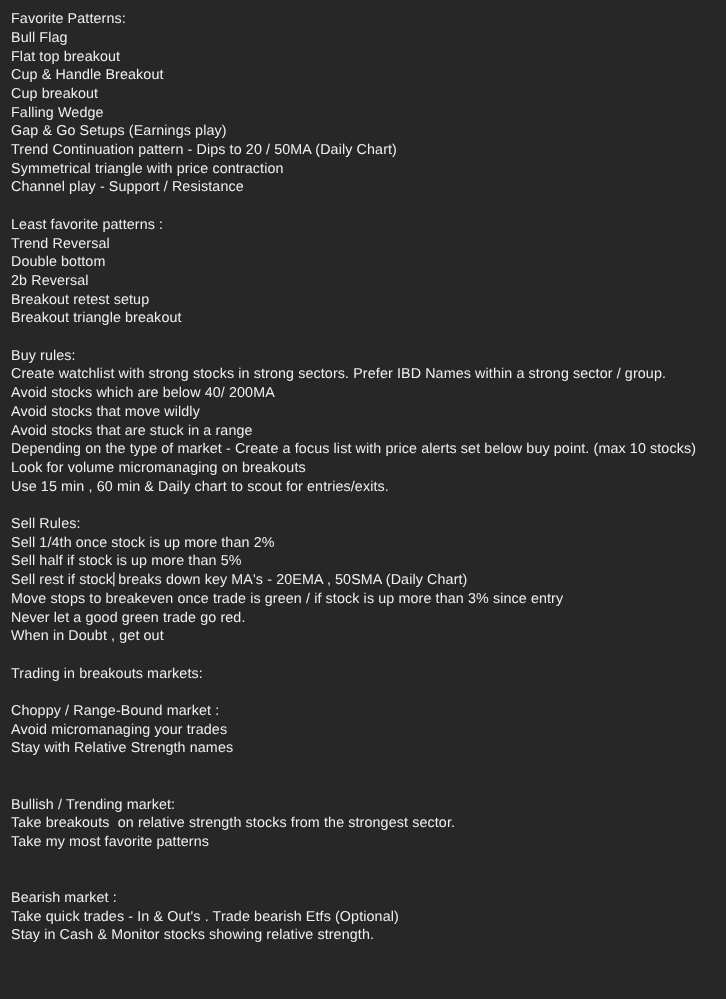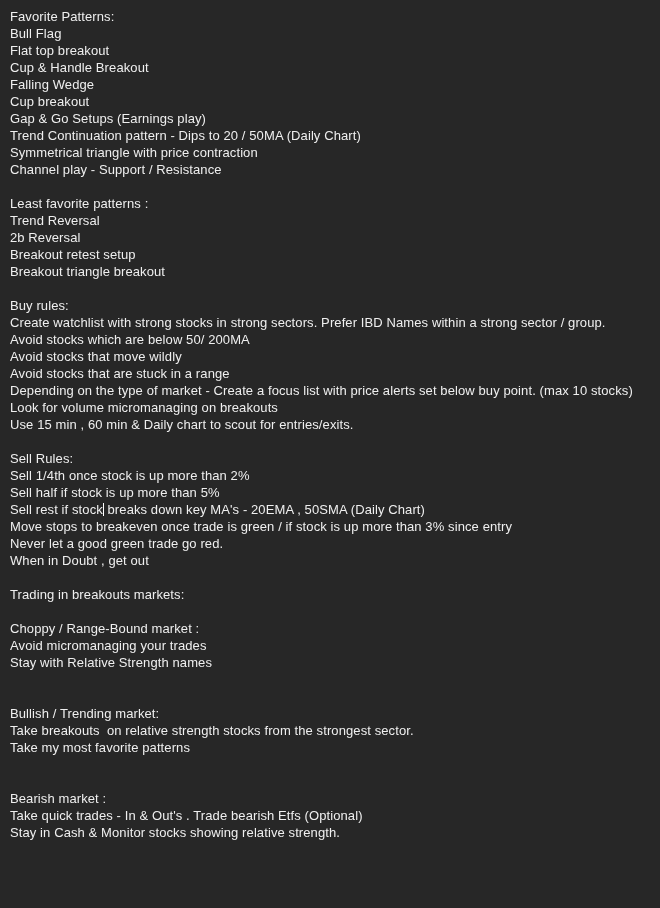--- a/index.html
+++ b/index.html
@@ -36,36 +36,37 @@
   }
 </style>
 </head>
 <body>
 
 <div class="doc">
     <div class="line">Favorite Patterns:</div>
     <div class="line">Bull Flag</div>
     <div class="line">Flat top breakout</div>
     <div class="line">Cup &amp; Handle Breakout</div>
+    <div class="line">Cup breakout</div>
     <div class="line">Falling Wedge</div>
-    <div class="line">Cup breakout</div>
     <div class="line">Gap &amp; Go Setups (Earnings play)</div>
     <div class="line">Trend Continuation pattern - Dips to 20 / 50MA (Daily Chart)</div>
     <div class="line">Symmetrical triangle with price contraction</div>
     <div class="line">Channel play - Support / Resistance</div>
     <div class="line"></div>
     <div class="line">Least favorite patterns :</div>
     <div class="line">Trend Reversal</div>
+    <div class="line">Double bottom</div>
     <div class="line">2b Reversal</div>
     <div class="line">Breakout retest setup</div>
     <div class="line">Breakout triangle breakout</div>
     <div class="line"></div>
     <div class="line">Buy rules:</div>
     <div class="line">Create watchlist with strong stocks in strong sectors. Prefer IBD Names within a strong sector / group.</div>
-    <div class="line">Avoid stocks which are below 50/ 200MA</div>
+    <div class="line">Avoid stocks which are below 40/ 200MA</div>
     <div class="line">Avoid stocks that move wildly</div>
     <div class="line">Avoid stocks that are stuck in a range</div>
     <div class="line">Depending on the type of market - Create a focus list with price alerts set below buy point. (max 10 stocks)</div>
     <div class="line">Look for volume micromanaging on breakouts</div>
     <div class="line">Use 15 min , 60 min &amp; Daily chart to scout for entries/exits.</div>
     <div class="line"></div>
     <div class="line">Sell Rules:</div>
     <div class="line">Sell 1/4th once stock is up more than 2%</div>
     <div class="line">Sell half if stock is up more than 5%</div>
     <div class="line"><span>Sell rest if stock</span><span class="caret"></span><span> breaks down key MA's - 20EMA , 50SMA (Daily Chart)</span></div>

